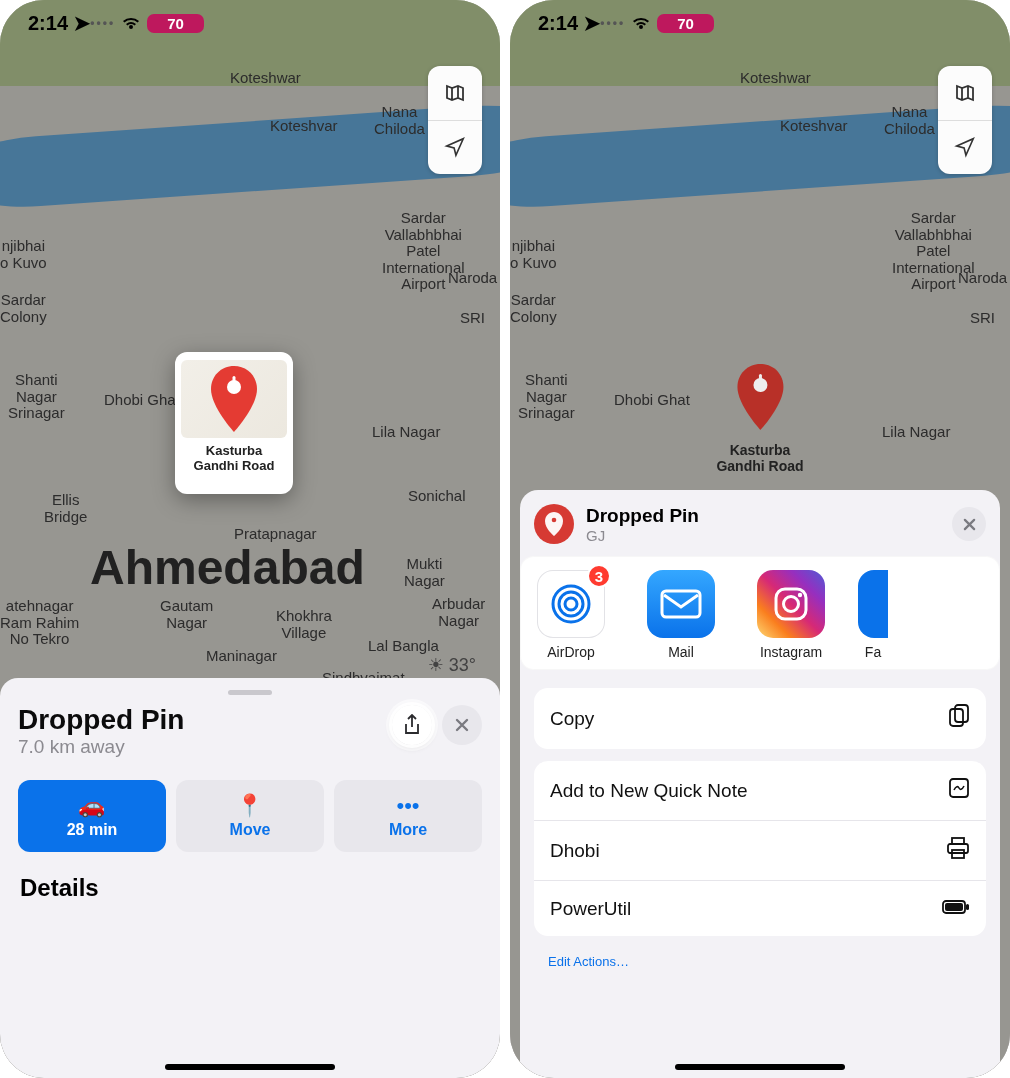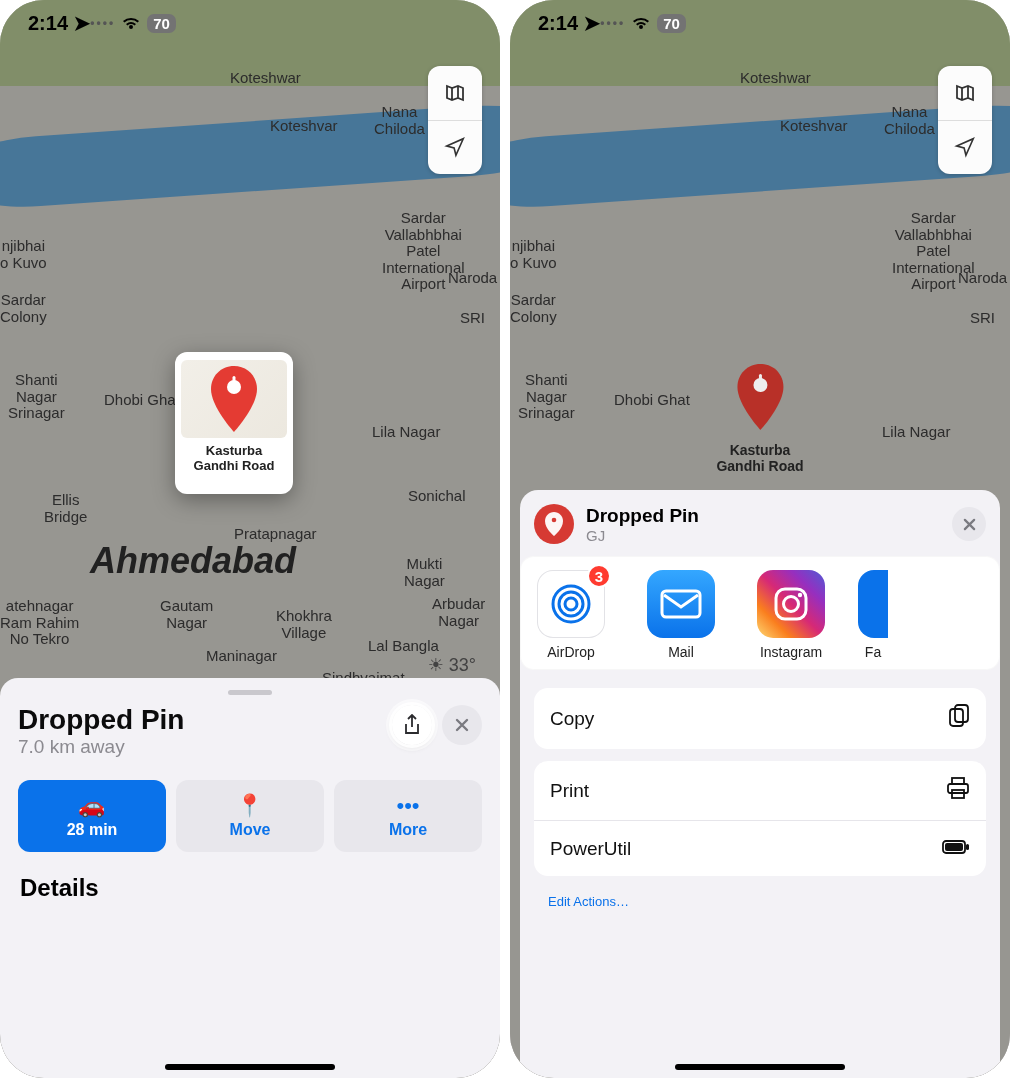--- a/index.html
+++ b/index.html
@@ -8,27 +8,27 @@
   .stage { width: 1010px; height: 1078px; display: flex; gap: 10px; background: #fff; position: relative; }
   .phone { width: 500px; height: 1078px; position: relative; overflow: hidden; border-radius: 44px; background: #8a8a88; }
 
   
   .dim { position:absolute; inset:0; background: rgba(0,0,0,0.35); }
 
   
   .status { position:absolute; top:0; left:0; right:0; height:44px; display:flex; justify-content:flex-start; align-items:center; padding: 2px 28px 0 28px; font-weight:700; font-size:20px; z-index:30; }
   .status .right { display:flex; align-items:center; gap:6px; }
   .dots { letter-spacing:2px; font-size:12px; color:#555;}
-  .batt { background:#737373; color:#fff; border-radius:7px; padding:1px 6px; font-size:15px; font-weight:700;}
+  .batt { background:#be185d; color:#fff; border-radius:7px; padding:1px 20px; font-size:15px; font-weight:700;}
   .locarrow { display:inline-block; transform: rotate(0deg); }
 
   
   .map { position:absolute; inset:0; background: linear-gradient(180deg, #c7dba1 0%, #c7dba1 8%, #e9e6df 8%, #e9e6df 100%); }
   .river { position:absolute; top:120px; left:-40px; width:620px; height:70px; background:#6eb6ea; border-radius:200px 300px 300px 200px / 60px 90px 90px 60px; transform: rotate(-4deg); }
-  .city { position:absolute; left:90px; top:540px; font-size:36px; font-weight:600; color:#333;font-style:italic; }
+  .city { position:absolute; left:90px; top:540px; font-size:48px; font-weight:600; color:#333; }
   .temp { position:absolute; right:24px; top:654px; font-size:18px; color:#666;margin-left:33px; }
   .mlabel { position:absolute; font-size:15px; line-height:1.1; color:#444; text-align:center; white-space:pre; }
 
   
   .mctrls { position:absolute; top:66px; right:18px; width:54px; height:108px; background:#fcfcfc; border-radius:12px; box-shadow:0 1px 4px rgba(0,0,0,.2); display:flex; flex-direction:column; z-index:10;}
   .mctrls div { flex:1; display:flex; align-items:center; justify-content:center; font-size:22px; color:#333; }
   .mctrls div + div { border-top:1px solid #ddd; }
 
   
   .sheet { position:absolute; left:0; right:0; bottom:0; background:#f3f2f6; border-radius:18px 18px 0 0; padding:16px 18px 0 18px; z-index:20; }
@@ -321,21 +321,31 @@
             <svg width="22" height="24" viewBox="0 0 22 24">
                 <rect x="2" y="5" width="13" height="17" rx="3" fill="none" stroke="#111" stroke-width="1.8"></rect>
                 <rect x="7" y="1" width="13" height="17" rx="3" fill="none" stroke="#111" stroke-width="1.8"></rect>
               </svg>
           </span>
         </div>
       </div>
 
       <div class="actlist">
         <div class="act">
-          <span>Print</span>
+          <span>Add to New Quick Note</span>
+          <span class="spacer"></span>
+          <span class="ai">
+            <svg width="22" height="22" viewBox="0 0 22 22">
+                <rect x="2" y="2" width="18" height="18" rx="3" fill="none" stroke="#111" stroke-width="1.8"></rect>
+                <path d="M6 13c2-4 4-4 5-2s3 2 5-2" fill="none" stroke="#111" stroke-width="1.6"></path>
+              </svg>
+          </span>
+        </div>
+        <div class="act">
+          <span>Dhobi</span>
           <span class="spacer"></span>
           <span class="ai">
             <svg width="24" height="22" viewBox="0 0 24 22">
                 <rect x="6" y="1" width="12" height="6" fill="none" stroke="#111" stroke-width="1.8"></rect>
                 <rect x="2" y="7" width="20" height="9" rx="2" fill="none" stroke="#111" stroke-width="1.8"></rect>
                 <rect x="6" y="13" width="12" height="8" fill="none" stroke="#111" stroke-width="1.8"></rect>
               </svg>
           </span>
         </div>
         <div class="act">

